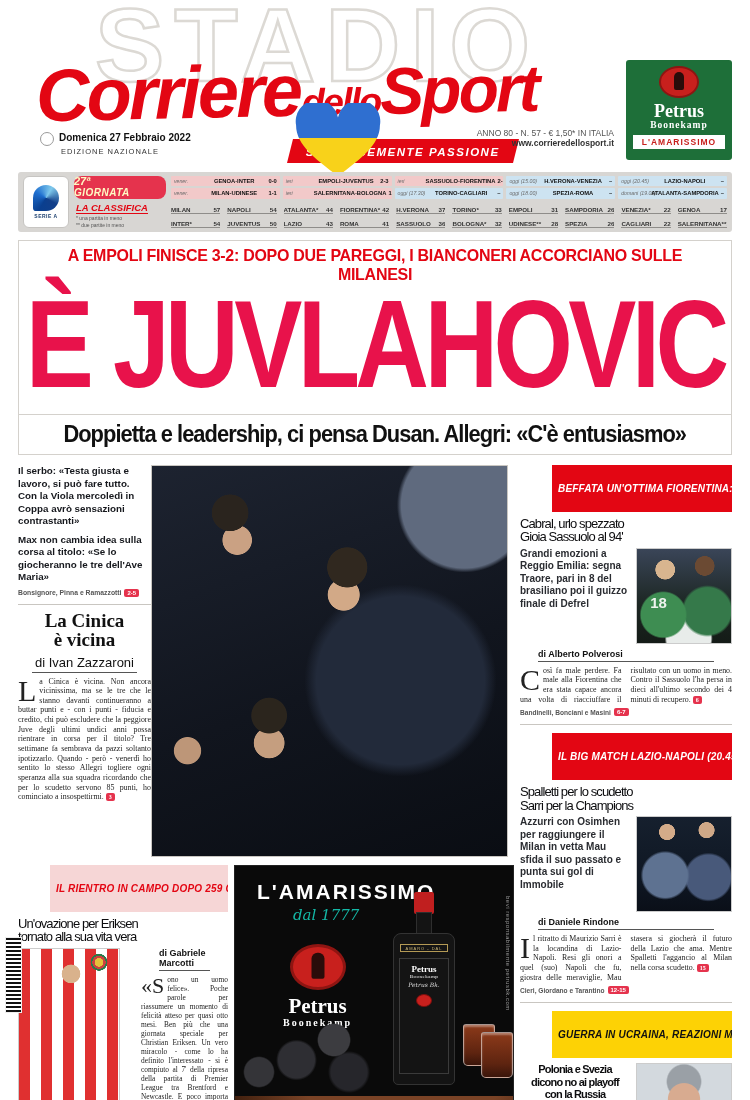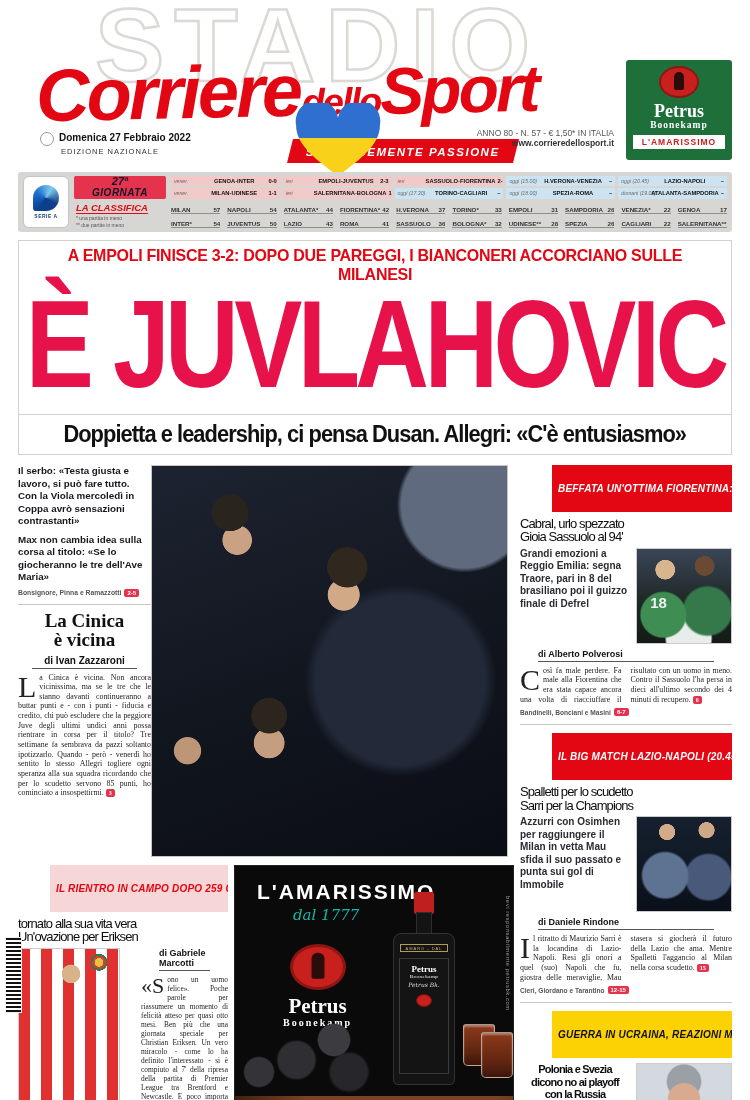--- a/index.html
+++ b/index.html
@@ -45,22 +45,22 @@
   
   .results { margin:0 18px; background:#d8d6d3; border-radius:3px; padding:4px 5px;
     display:flex; gap:5px; height:60px; }
   .seriea-tile { width:46px; background:#fff; border-radius:6px; border:1px solid #c7c5c2;
     display:flex; flex-direction:column; align-items:center; justify-content:center; gap:2px; }
   .seriea-mark { width:26px; height:26px; border-radius:50% 50% 50% 12%;
     background:conic-gradient(from 210deg, #0a3f8f, #1e6fd0, #7fc9ec, #123f8a, #0a3f8f); }
   .seriea-label { font-size:5px; font-weight:bold; color:#1a3e6e; letter-spacing:0.5px; }
   .results-main { flex:1; display:flex; flex-direction:column; gap:3px; }
   .r-row { display:flex; gap:5px; flex:1; }
-  .round-badge { width:92px; background:#e5334d; border-radius:2px; color:#0f172a;
-    font-style:italic; font-weight:bold; text-align:center; display:flex;
+  .round-badge { width:92px; background:#e5334d; border-radius:8px; color:#fef9c3;
+    font-style:italic; font-weight:bold; text-align:left; display:flex;
     flex-direction:column; justify-content:center; line-height:1.05; }
   .round-badge .rn { font-size:11px; }
   .round-badge .rw { font-size:10px; letter-spacing:0.5px; }
   .classifica-block { width:92px; display:flex; flex-direction:column; justify-content:center;
     padding-left:2px; }
   .classifica-title { color:#e30613; font-weight:bold; font-style:italic; font-size:9.5px;
     border-bottom:1px solid #e30613; display:inline-block; width:fit-content; }
   .legend { font-size:5px; color:#555; line-height:1.25; margin-top:1px; }
   .matches { flex:1; display:grid; grid-template-rows:repeat(2,1fr); grid-auto-flow:column;
     grid-auto-columns:1fr; gap:2px 3px; }
@@ -99,21 +99,21 @@
   
   .lcol { overflow:hidden; display:flex; flex-direction:column; }
   .summary { font-weight:bold; font-size:9.8px; line-height:1.28; color:#16181d; }
   .byline-row { margin-top:5px; font-size:6.8px; font-weight:bold; color:#555;
     display:flex; align-items:center; gap:3px; }
   .page-badge { background:#e5334d; color:#fff; font-size:6px; font-weight:bold;
     padding:1px 3px; border-radius:2px; }
   .hr { border-top:1px solid #c9c6c1; margin:7px 0 6px; }
   .edit-title { font-family:"Liberation Serif", serif; font-weight:bold; font-size:19px;
     text-align:center; line-height:1.02; }
-  .edit-author { text-align:center; font-size:10px; font-weight:bold; margin:5px 14px 4px;
+  .edit-author { text-align:center; font-size:13px; font-weight:normal; margin:5px 14px 4px;
     border-bottom:1px solid #555; padding-bottom:2px; }
   .serif-body { font-family:"Liberation Serif", serif; font-size:7.9px; line-height:1.22;
     text-align:justify; color:#222; }
   .dropcap { float:left; font-family:"Liberation Serif", serif; font-size:30px;
     line-height:0.8; padding:2px 3px 0 0; }
   .dropcap.small { font-size:22px; }
 
   
   .main-photo { border:1px solid #c9c6c1; background:
     radial-gradient(circle 30px at 22% 12%, #2a241e 0 60%, transparent 62%),
@@ -492,22 +492,22 @@
       </div>
 
       <div class="main-photo"></div>
     </div>
 
     <div class="zone-lower">
 
       <div class="eriksen">
         <div class="bar pink">IL RIENTRO IN CAMPO DOPO 259 GIORNI</div>
         <div class="art-title">
+          <div>Un'ovazione per Eriksen</div>
           <div>tornato alla sua vita vera</div>
-          <div>Un'ovazione per Eriksen</div>
         </div>
         <div class="photo-body">
           <div class="eriksen-photo"></div>
           <div class="eriksen-body">
             <div class="art-author" style="margin-top:0">di Gabriele Marcotti</div>
             <div class="serif-body" style="font-size:7.4px">
               <span class="dropcap small">«S</span><span>ono un uomo felice». Poche parole per riassumere un momento di felicità atteso per quasi otto mesi. Ben più che una giornata speciale per Christian Eriksen. Un vero miracolo - come lo ha definito l'interessato - si è compiuto al 7' della ripresa della partita di Premier League tra Brentford e Newcastle. E poco importa che al 90' la sua squadra sia uscita sconfitta.</span>
               <span class="page-badge">20</span>
             </div>
           </div>

